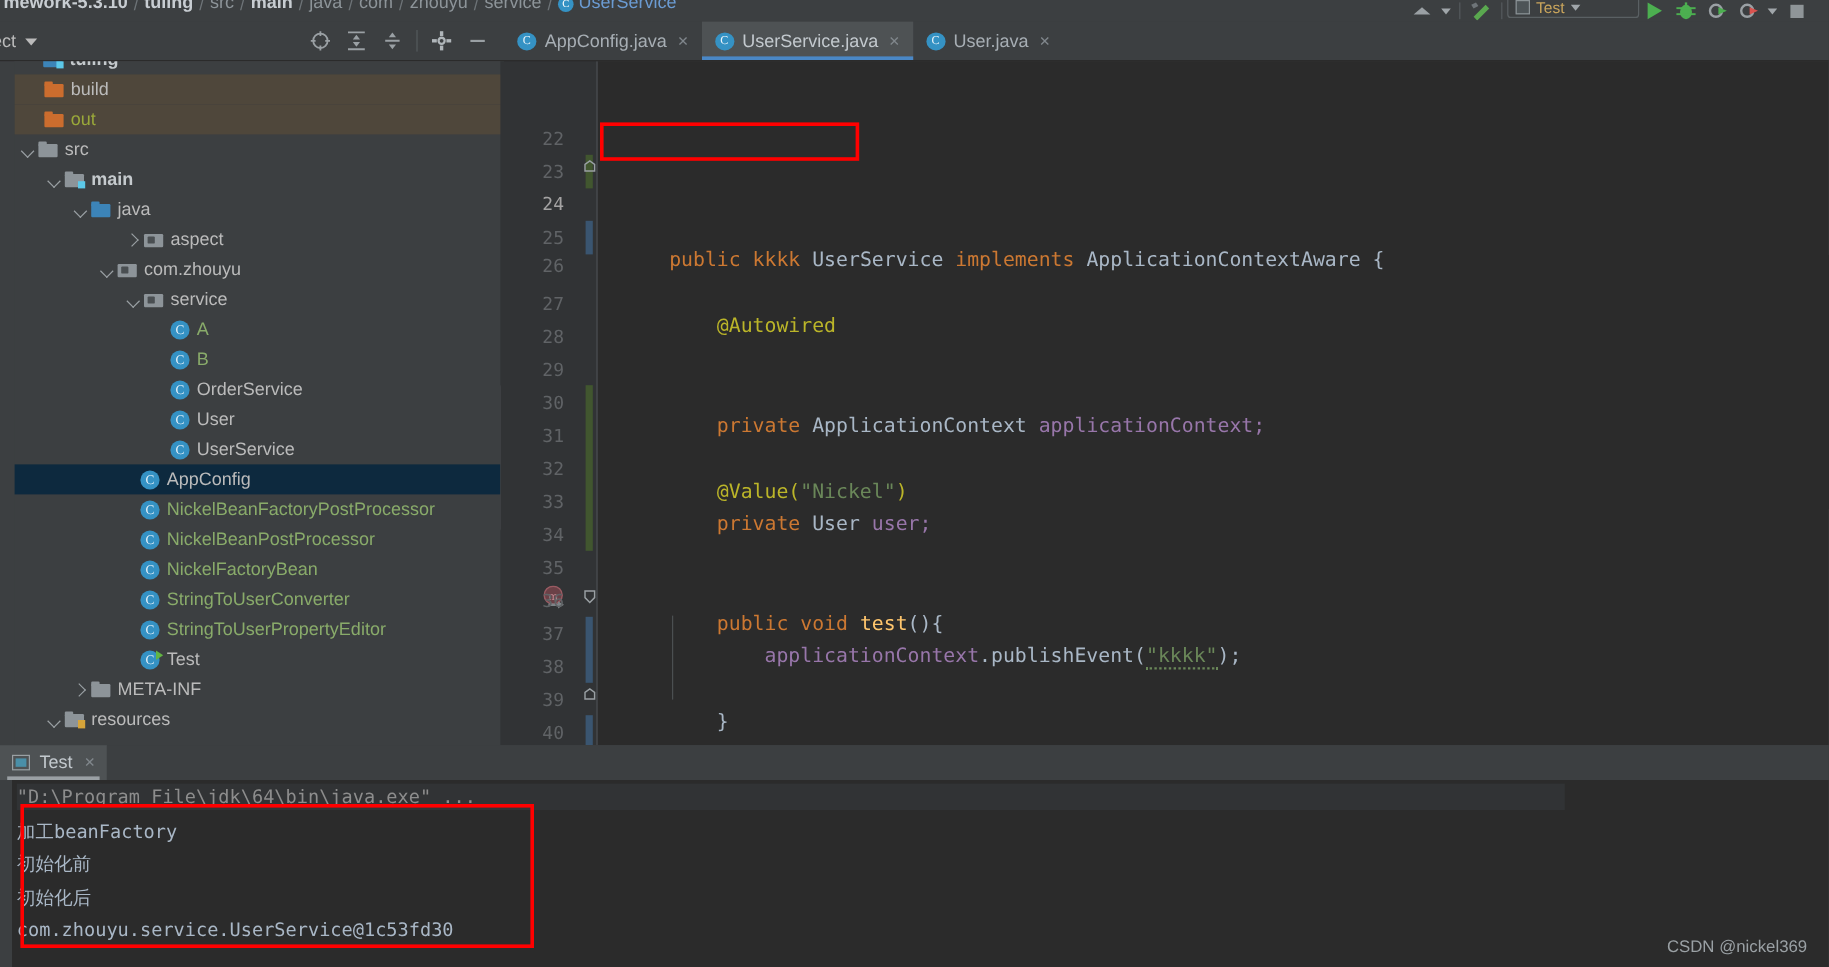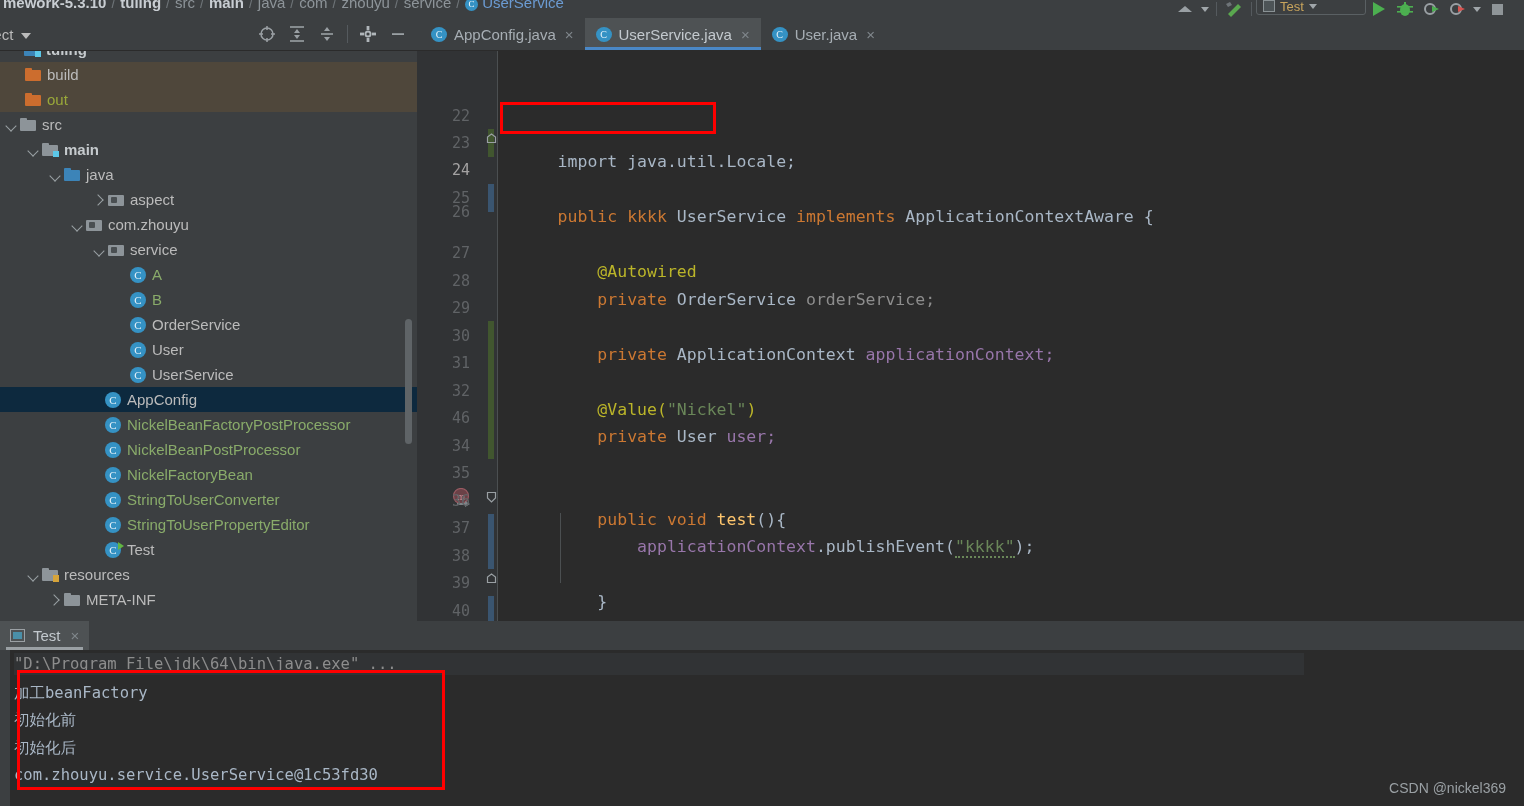--- a/index.html
+++ b/index.html
@@ -76,21 +76,21 @@
   .proj-tools {
     margin-left: auto; display: flex; align-items: center; gap: 10px;
     padding-right: 12px;
   }
   .ptool { width: 20px; height: 20px; display: flex; align-items: center; justify-content: center; }
   .ptool svg { display: block; }
   .vsep { width: 1px; height: 18px; background: #555a5e; }
 
   
   .tree {
-    position: absolute; left: 0; top: 51px; width: 417px; height: 570px;
+    position: absolute; left: 12px; top: 51px; width: 417px; height: 570px;
     background: #3c3f41; overflow: hidden; padding-left: 25px;
   }
   .tree-row {
     position: relative; height: 25px; display: flex; align-items: center;
     font-size: 15px; color: #bbbbbb; white-space: nowrap;
     padding-right: 6px;
   }
   .tree-row.excluded { background: #4f473b; }
   .tree-row.selected { background: #0d293e; }
   .twisty {
@@ -526,32 +526,32 @@
       <div class="tree-row" style="padding-left:105px">
         <span class="class-ic">C</span>
         <span class="tree-label green">StringToUserPropertyEditor</span>
       </div>
 
       <div class="tree-row" style="padding-left:105px">
         <span class="class-ic runnable">C</span>
         <span class="tree-label">Test</span>
       </div>
 
+      <div class="tree-row" style="padding-left:48px">
+        <span class="twisty right"></span>
+        <span class="folder-ic"></span>
+        <span class="tree-label">META-INF</span>
+      </div>
+
       <div class="tree-row" style="padding-left:26px">
         <span class="twisty down"></span>
         <span class="folder-ic">
             <span class="badge res"></span>
           </span>
         <span class="tree-label">resources</span>
-      </div>
-
-      <div class="tree-row" style="padding-left:48px">
-        <span class="twisty right"></span>
-        <span class="folder-ic"></span>
-        <span class="tree-label">META-INF</span>
       </div>
     </div>
 
     <div class="tree-scrollbar"></div>
   </div>
   <div class="tree-rightline"></div>
 
   <div class="tabbar">
     <div class="tab">
       <span class="class-ic">C</span>
@@ -604,51 +604,45 @@
         <path d="M13 13 L18 16 L13 19 Z" fill="#7e8488"></path>
       </svg>
     </div>
 
     <div class="indent-guide" style="left:140px; top:462px; height:70px;"></div>
 
     <div class="ln" style="top:56px">22</div>
     <div class="ln" style="top:83px">23</div>
     <div class="ln" style="top:110px; color:#a4a3a3;">24</div>
     <div class="ln" style="top:138px">25</div>
-    <div class="ln" style="top:152px">26</div>
+    <div class="ln" style="top:162px">26</div>
     <div class="ln" style="top:193px">27</div>
     <div class="ln" style="top:221px">28</div>
     <div class="ln" style="top:248px">29</div>
     <div class="ln" style="top:276px">30</div>
     <div class="ln" style="top:303px">31</div>
     <div class="ln" style="top:331px">32</div>
-    <div class="ln" style="top:358px">46</div>
+    <div class="ln" style="top:358px">33</div>
     <div class="ln" style="top:386px">34</div>
     <div class="ln" style="top:413px">35</div>
     <div class="ln" style="top:441px">36</div>
     <div class="ln" style="top:468px">37</div>
     <div class="ln" style="top:496px">38</div>
     <div class="ln" style="top:523px">39</div>
     <div class="ln" style="top:551px">40</div>
 
     <div class="ln" style="top:634px"></div>
 
-    <div class="codeline" style="left:78px; top:82px">
-      <span class="pun">import java.util.Locale;</span>
-    </div>
     <div class="codeline" style="left:78px; top:110px"></div>
     <div class="codeline" style="left:78px; top:137px">
       <span class="k">public </span><span class="k">kkkk </span><span class="cls">UserService </span><span class="k">implements </span><span class="cls">ApplicationContextAware {</span>
     </div>
     <div class="codeline" style="left:78px; top:165px"></div>
     <div class="codeline" style="left:78px; top:192px">
       <span class="ann">    @Autowired</span>
-    </div>
-    <div class="codeline" style="left:78px; top:220px">
-      <span class="k">    private </span><span class="cls">OrderService </span><span class="fld2">orderService;</span>
     </div>
     <div class="codeline" style="left:78px; top:247px"></div>
     <div class="codeline" style="left:78px; top:275px">
       <span class="k">    private </span><span class="cls">ApplicationContext </span><span class="fld">applicationContext;</span>
     </div>
     <div class="codeline" style="left:78px; top:302px"></div>
     <div class="codeline" style="left:78px; top:330px">
       <span class="ann">    @Value(</span><span class="str">"Nickel"</span><span class="ann">)</span>
     </div>
     <div class="codeline" style="left:78px; top:357px">

